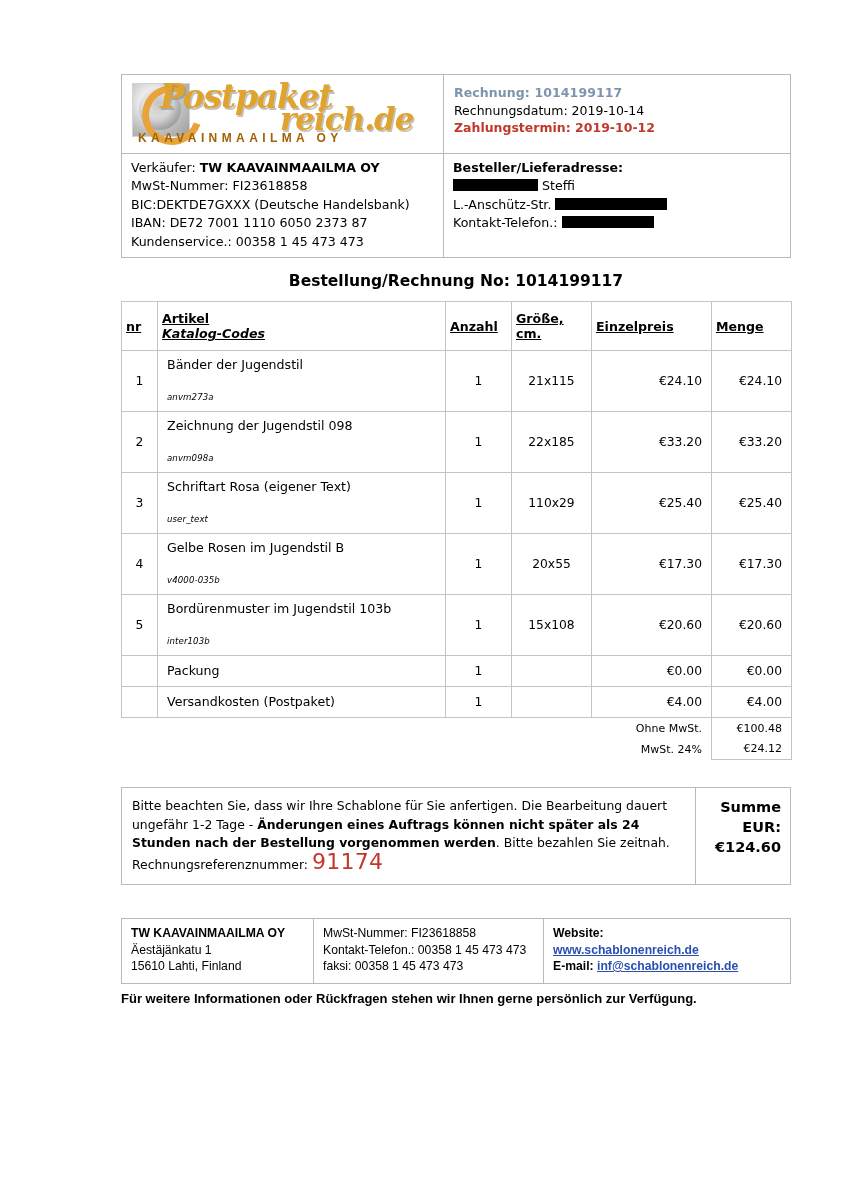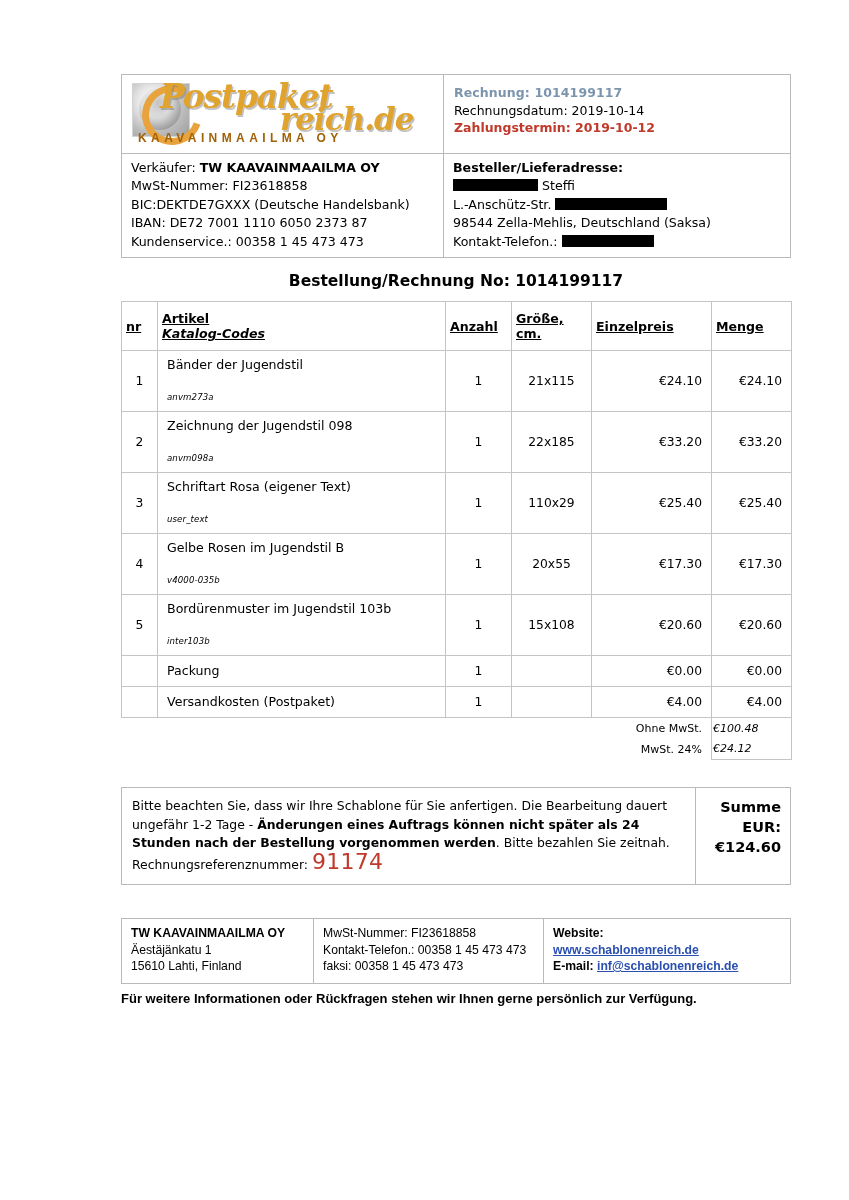--- a/index.html
+++ b/index.html
@@ -236,24 +236,24 @@
   tr.tot td {
     border: none;
     height: 21px;
     font-size: 11px;
   }
   tr.tot td.tot-label {
     text-align: right;
     padding-right: 9px;
   }
   tr.tot td.tot-val {
+    text-align: right;
     padding-right: 9px;
     border-left: 1px solid #c4c4c4;
     border-right: 1px solid #c4c4c4;
-    font-style: italic;
   }
   tr.tot.first td.tot-val { border-top: 1px solid #c4c4c4; }
   tr.tot.last td.tot-val  { border-bottom: 1px solid #c4c4c4; }
 
   
   .noteband {
     display: flex;
     width: 100%;
     margin-top: 27px;
     border: 1px solid #b9b9b9;
@@ -360,21 +360,20 @@
       <div class="party-r">
         <div class="b">Besteller/Lieferadresse:</div>
         <div>
           <span class="redact" style="width:85px"></span>
           <span>Steffi</span>
         </div>
         <div>
           <span>L.-Anschütz-Str.</span>
           <span class="redact" style="width:112px"></span>
         </div>
-        <div>98544 Zella-Mehlis, Deutschland (Saksa)</div>
         <div>
           <span>Kontakt-Telefon.:</span>
           <span class="redact" style="width:92px"></span>
         </div>
       </div>
     </div>
 
     <div class="inv-title">Bestellung/Rechnung No: 1014199117</div>
 
     <table class="items">

